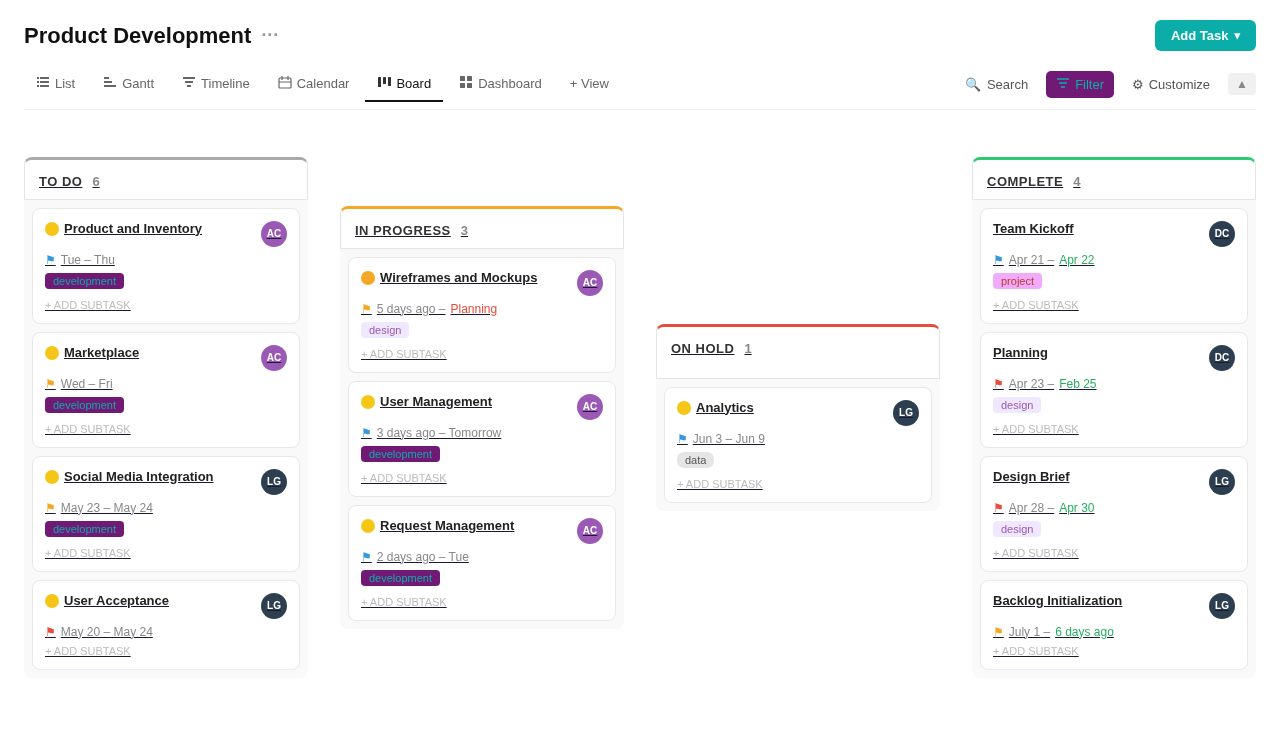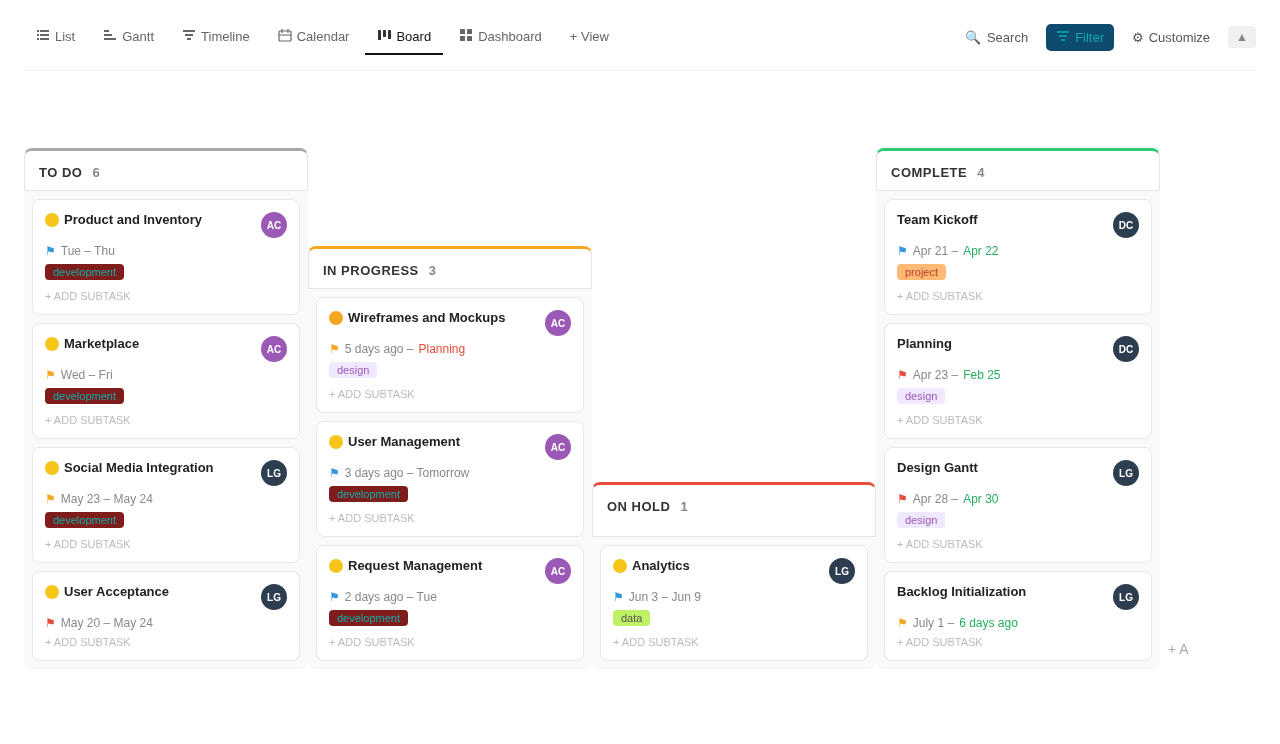--- a/index.html
+++ b/index.html
@@ -19,21 +19,21 @@
       font-size: 13px;
       font-weight: 600;
       cursor: pointer;
       display: flex;
       align-items: center;
       gap: 6px;
     }
     .add-task-btn .chevron { font-size: 11px; }
 
     
-    .nav-tabs { display: flex; align-items: center; gap: 4px; border-bottom: 1px solid #eee; padding-bottom: 16px; }
+    .nav-tabs { display: flex; align-items: center; gap: 4px; border-bottom: 1px solid #eee; padding-bottom: 8px; }
     .nav-tab {
       display: flex; align-items: center; gap: 5px;
       padding: 8px 12px;
       font-size: 13px;
       color: #666;
       cursor: pointer;
       border-bottom: 2px solid transparent;
       margin-bottom: -1px;
       text-decoration: none;
       white-space: nowrap;
@@ -44,33 +44,33 @@
     .nav-btn {
       display: flex; align-items: center; gap: 5px;
       padding: 5px 10px;
       border: none;
       background: transparent;
       font-size: 13px;
       color: #555;
       cursor: pointer;
       border-radius: 5px;
     }
-    .nav-btn.filter-active { background: #0c4a6e; color: #0aada8; }
+    .nav-btn.filter-active { background: #701a75; color: #0aada8; }
     .nav-collapse-btn {
       background: #f0f0f0;
       border: none;
       border-radius: 4px;
       padding: 4px 8px;
       cursor: pointer;
       font-size: 12px;
       color: #888;
     }
 
     
-    .board { display: flex; gap: 0; padding: 16px 24px; overflow-x: auto; height: calc(100vh - 130px); align-items: flex-end; }
+    .board { display: flex; gap: 32px; padding: 16px 24px; overflow-x: auto; height: calc(100vh - 130px); align-items: center; text-decoration: underline; }
 
     
     .column { width: 284px; min-width: 284px; background: #f9f9f9; border-radius: 8px; display: flex; flex-direction: column; max-height: 100%; }
     .column-header { padding: 14px 14px 10px; border-radius: 8px 8px 0 0; border-top: 3px solid #ccc; }
 
     .column-title-row { display: flex; align-items: center; gap: 8px; }
     .column-title { font-size: 13px; font-weight: 700; text-transform: uppercase; letter-spacing: 0.5px; color: #333; }
     .column-count { font-size: 13px; font-weight: 600; color: #888; margin-left: 2px; }
 
     .column-body { padding: 8px; flex: 1; overflow-y: auto; display: flex; flex-direction: column; gap: 8px; }
@@ -82,31 +82,41 @@
     .card-title-wrap { display: flex; align-items: center; gap: 5px; flex: 1; }
     .status-dot { width: 14px; height: 14px; border-radius: 50%; flex-shrink: 0; display: flex; align-items: center; justify-content: center; }
     .card-title { font-size: 13px; font-weight: 600; color: #222; line-height: 1.3; }
     .avatar { width: 26px; height: 26px; border-radius: 50%; display: flex; align-items: center; justify-content: center; font-size: 10px; font-weight: 700; color: #fff; flex-shrink: 0; }
 
     .card-date-row { display: flex; align-items: center; gap: 5px; margin-bottom: 6px; color: #888; font-size: 12px; }
     .date-overdue { color: #e74c3c; }
     .date-green { color: #27ae60; }
 
     .tag { display: inline-block; padding: 2px 8px; border-radius: 4px; font-size: 11px; font-weight: 500; margin-bottom: 6px; }
-    .tag.development { background: #7f1d1d; color: #0aada8; }
+    .tag.development { background: #701a75; color: #0aada8; }
     .tag.design { background: #f0e8ff; color: #9b59b6; }
-    .tag.data { background: #bef264; color: #555; }
-    .tag.project { background: #fdba74; color: #c0392b; }
+    .tag.data { background: #e5e5e5; color: #555; border-radius: 7px; }
+    .tag.project { background: #f0abfc; color: #c0392b; }
 
     .add-subtask { font-size: 11px; color: #bbb; margin-top: 4px; cursor: pointer; }
   </style>
 </head>
 <body>
 
 <div class="header">
+  <div class="header-top">
+    <div class="project-title">
+      <span>Product Development</span>
+      <span class="title-dots">···</span>
+    </div>
+    <button class="add-task-btn">
+      <span>Add Task</span>
+      <span class="chevron">▾</span>
+    </button>
+  </div>
 
   <div class="nav-tabs">
     <a class="nav-tab">
       <span class="nav-tab-icon">
         <svg width="14" height="14" viewBox="0 0 14 14" fill="none">
             <rect x="1" y="2" width="2" height="2" fill="#666"></rect>
             <rect x="4" y="2" width="9" height="2" fill="#666"></rect>
             <rect x="1" y="6" width="2" height="2" fill="#666"></rect>
             <rect x="4" y="6" width="9" height="2" fill="#666"></rect>
             <rect x="1" y="10" width="2" height="2" fill="#666"></rect>
@@ -383,21 +393,21 @@
         <span>Apr 23 – </span>
             <span class="date-green">Feb 25</span>
       </div>
       <div><span class="tag design">design</span></div>
       <div class="add-subtask">+ ADD SUBTASK</div>
     </div>
         <div class="card">
       <div class="card-header-row">
         <div class="card-title-wrap">
 
-          <span class="card-title">Design Gantt</span>
+          <span class="card-title">Design Brief</span>
         </div>
         <div class="avatar" style="background:#2c3e50">LG</div>
       </div>
       <div class="card-date-row">
         <span style="color:#e74c3c">⚑</span>
         <span>Apr 28 – </span>
             <span class="date-green">Apr 30</span>
       </div>
       <div><span class="tag design">design</span></div>
       <div class="add-subtask">+ ADD SUBTASK</div>

